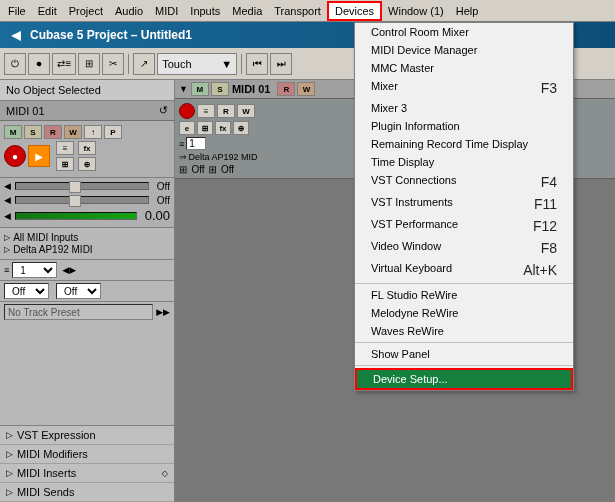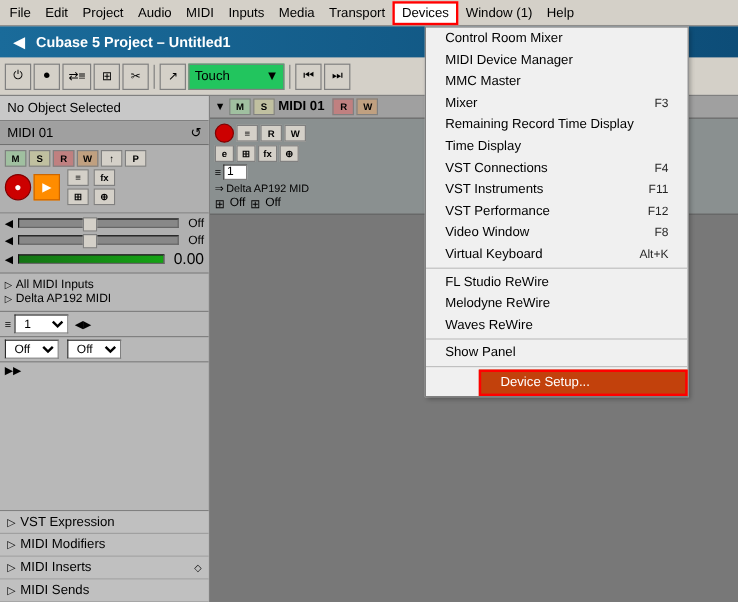--- a/index.html
+++ b/index.html
@@ -72,21 +72,21 @@
       cursor: pointer;
       font-size: 10px;
       height: 22px;
       display: inline-flex;
       align-items: center;
       justify-content: center;
       min-width: 22px;
     }
     .toolbar-separator { width: 1px; background: #808080; height: 20px; margin: 0 2px; }
     .touch-dropdown {
-      background: #22c55e;
+      background: #e5e5e5;
       border: 1px solid #808080;
       padding: 2px 4px;
       font-size: 11px;
       height: 22px;
       display: flex;
       align-items: center;
       min-width: 80px;
       justify-content: space-between;
       cursor: pointer;
     }
@@ -292,39 +292,38 @@
       pointer-events: all;
     }
 
     .dropdown-item {
       padding: 3px 16px 3px 16px;
       font-size: 11px;
       color: #000;
       cursor: pointer;
       display: flex;
       justify-content: space-between;
-      align-items: center;
+      align-items: flex-start;
       white-space: nowrap;
     }
 
     .dropdown-item.device-setup {
-      background: #c2410c;
+      background: #15803d;
       color: #fff;
       border: 2px solid #ff0000;
-      margin-left: 44px;
     }
 
     .dropdown-separator {
       height: 1px;
       background: #c0c0c0;
       margin: 2px 0;
     }
 
     .shortcut {
-      font-size: 10px;
+      font-size: 14px;
       margin-left: 20px;
       opacity: 0.85;
     }
 
     
     .track-view {
       flex: 1;
       background: #787878;
       position: relative;
       overflow: hidden;
@@ -473,20 +472,21 @@
     <div class="channel-row">
       <select class="channel-dropdown">
         <option>Off</option>
       </select>
       <select class="channel-dropdown" style="margin-left:4px;">
         <option>Off</option>
       </select>
     </div>
 
     <div class="track-preset-row">
+      <span style="background:#c0c0c0;border:1px inset #808080;padding:1px 3px;flex:1;font-size:10px;color:#555;height:16px;line-height:14px;cursor:pointer;">No Track Preset</span>
       <span style="font-size:9px;cursor:pointer;">▶▶</span>
     </div>
 
     <div class="bottom-items">
       <div class="bottom-row">
         <span class="arrow">▷</span>
         <span>VST Expression</span>
       </div>
       <div class="bottom-row">
         <span class="arrow">▷</span>
@@ -562,20 +562,26 @@
         <span>MIDI Device Manager</span>
       </div>
       <div class="dropdown-item">
         <span>MMC Master</span>
       </div>
       <div class="dropdown-item">
         <span>Mixer</span>
         <span class="shortcut">F3</span>
       </div>
       <div class="dropdown-item">
+        <span>Mixer 3</span>
+      </div>
+      <div class="dropdown-item">
+        <span>Plugin Information</span>
+      </div>
+      <div class="dropdown-item">
         <span>Remaining Record Time Display</span>
       </div>
       <div class="dropdown-item">
         <span>Time Display</span>
       </div>
       <div class="dropdown-item">
         <span>VST Connections</span>
         <span class="shortcut">F4</span>
       </div>
       <div class="dropdown-item">

